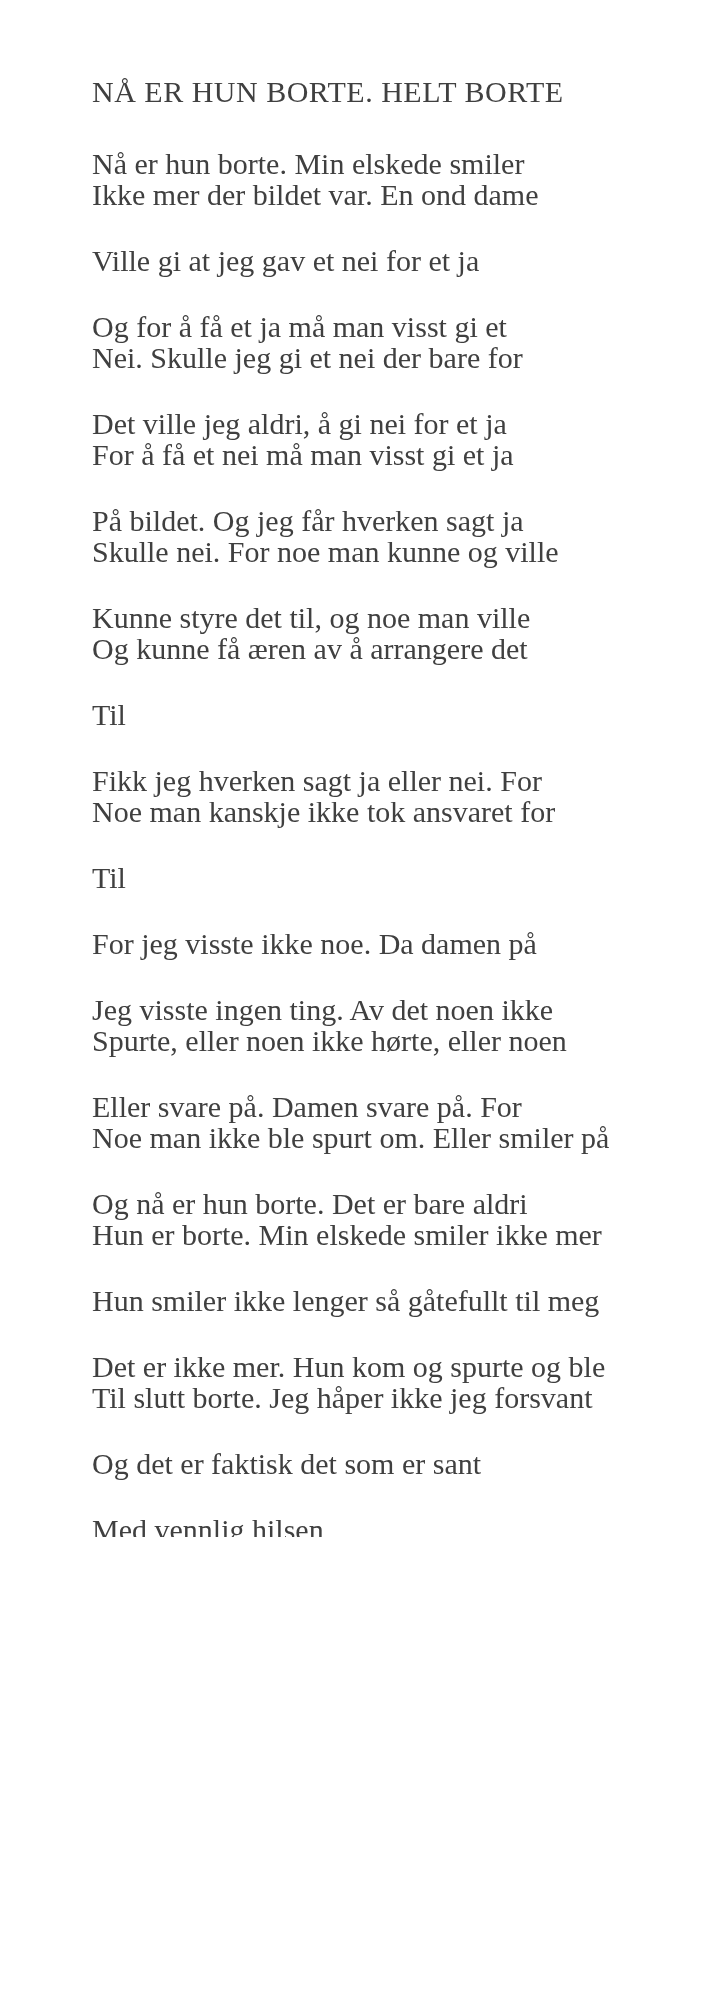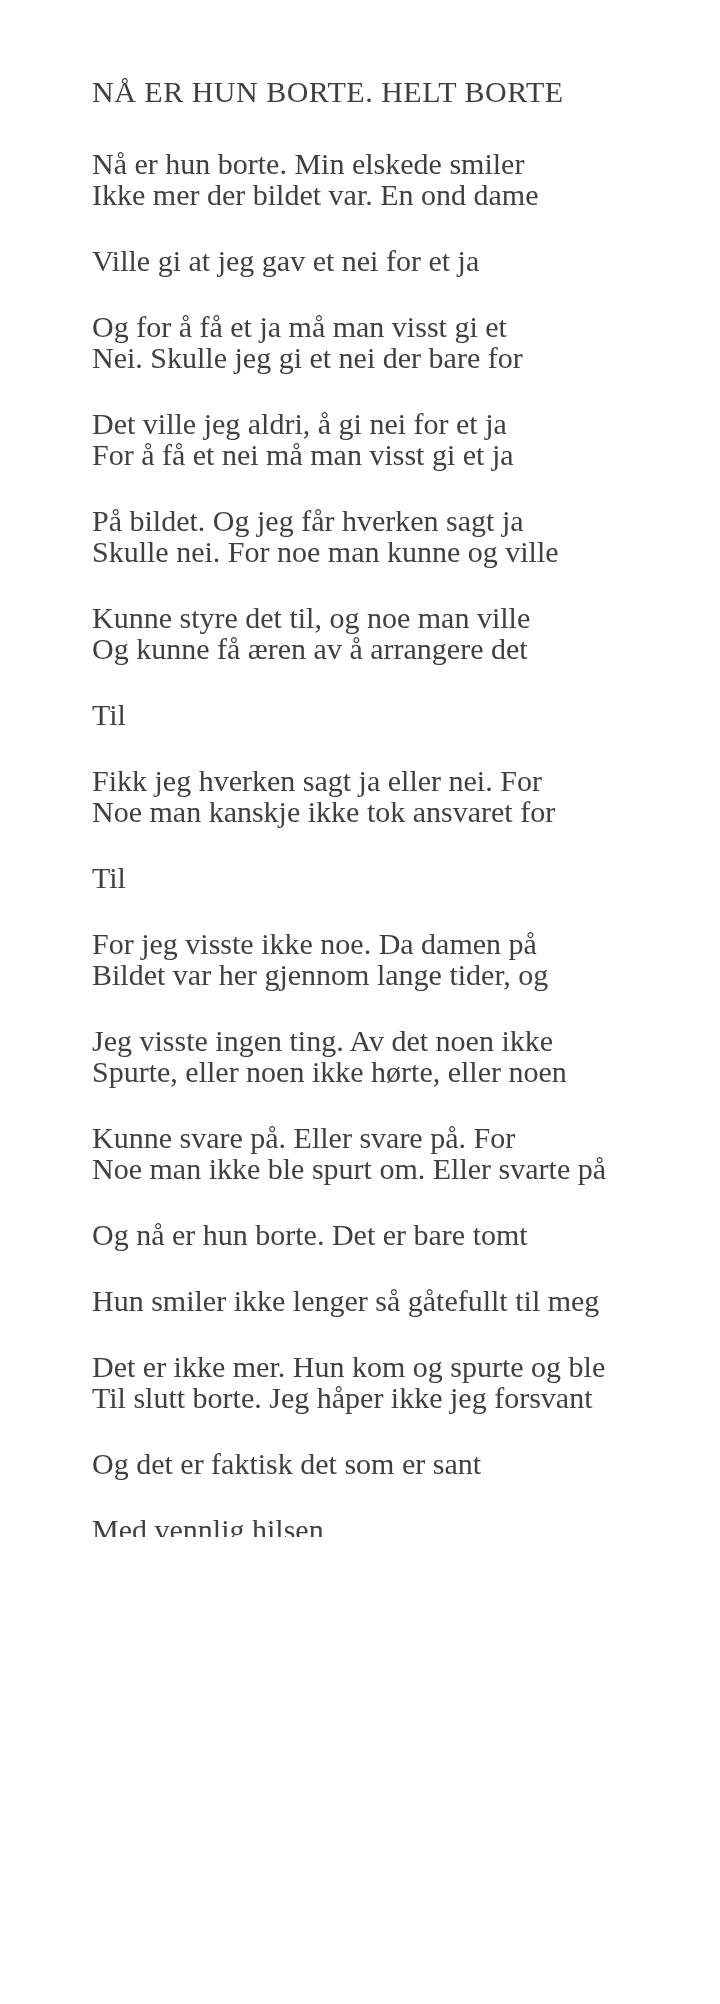--- a/index.html
+++ b/index.html
@@ -73,32 +73,32 @@
         </div>
         <div class="stanza">
           <div class="line">Fikk jeg hverken sagt ja eller nei. For</div>
           <div class="line">Noe man kanskje ikke tok ansvaret for</div>
         </div>
         <div class="stanza">
           <div class="line">Til</div>
         </div>
         <div class="stanza">
           <div class="line">For jeg visste ikke noe. Da damen på</div>
-          <div class="line">Bildet var her gjennom lange tider, og</div>
         </div>
         <div class="stanza">
           <div class="line">Jeg visste ingen ting. Av det noen ikke</div>
           <div class="line">Spurte, eller noen ikke hørte, eller noen</div>
         </div>
         <div class="stanza">
-          <div class="line">Kunne svare på. Eller svare på. For</div>
-          <div class="line">Noe man ikke ble spurt om. Eller svarte på</div>
+          <div class="line">Eller svare på. Damen svare på. For</div>
+          <div class="line">Noe man ikke ble spurt om. Eller smiler på</div>
         </div>
         <div class="stanza">
-          <div class="line">Og nå er hun borte. Det er bare tomt</div>
+          <div class="line">Og nå er hun borte. Det er bare aldri</div>
+          <div class="line">Hun er borte. Min elskede smiler ikke mer</div>
         </div>
         <div class="stanza">
           <div class="line">Hun smiler ikke lenger så gåtefullt til meg</div>
         </div>
         <div class="stanza">
           <div class="line">Det er ikke mer. Hun kom og spurte og ble</div>
           <div class="line">Til slutt borte. Jeg håper ikke jeg forsvant</div>
         </div>
         <div class="stanza">
           <div class="line">Og det er faktisk det som er sant</div>

